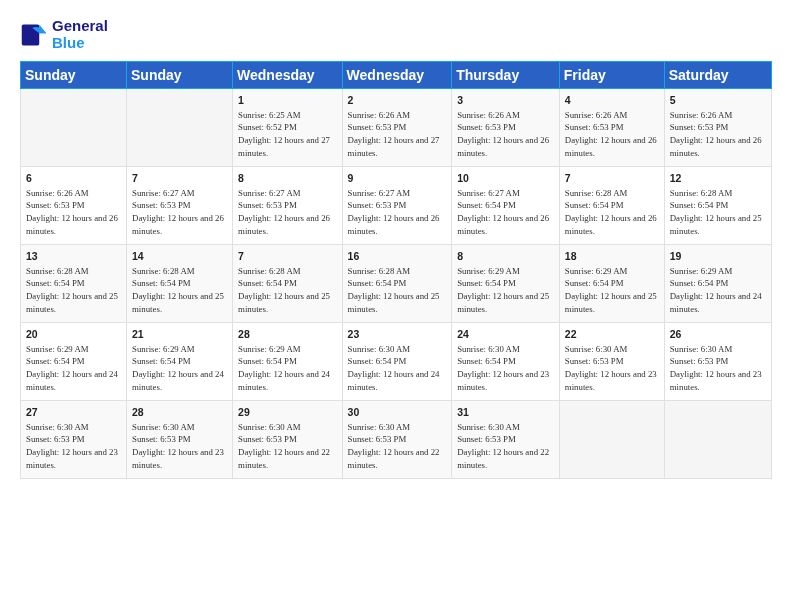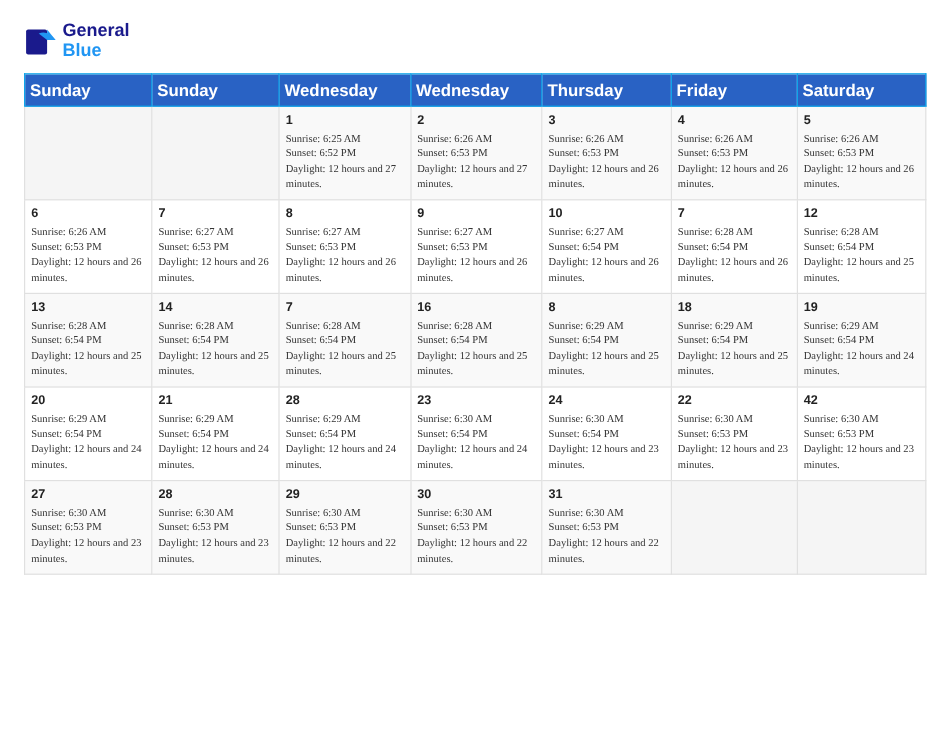--- a/index.html
+++ b/index.html
@@ -292,21 +292,21 @@
 Sunset: 6:54 PM
 Daylight: 12 hours and 23 minutes.</div>
           </td>
           <td>
             <span class="day-num">22</span>
             <div class="day-info" style="white-space: pre-line;">Sunrise: 6:30 AM
 Sunset: 6:53 PM
 Daylight: 12 hours and 23 minutes.</div>
           </td>
           <td>
-            <span class="day-num">42</span>
+            <span class="day-num">26</span>
             <div class="day-info" style="white-space: pre-line;">Sunrise: 6:30 AM
 Sunset: 6:53 PM
 Daylight: 12 hours and 23 minutes.</div>
           </td>
         </tr>
         <tr>
           <td>
             <span class="day-num">27</span>
             <div class="day-info" style="white-space: pre-line;">Sunrise: 6:30 AM
 Sunset: 6:53 PM

